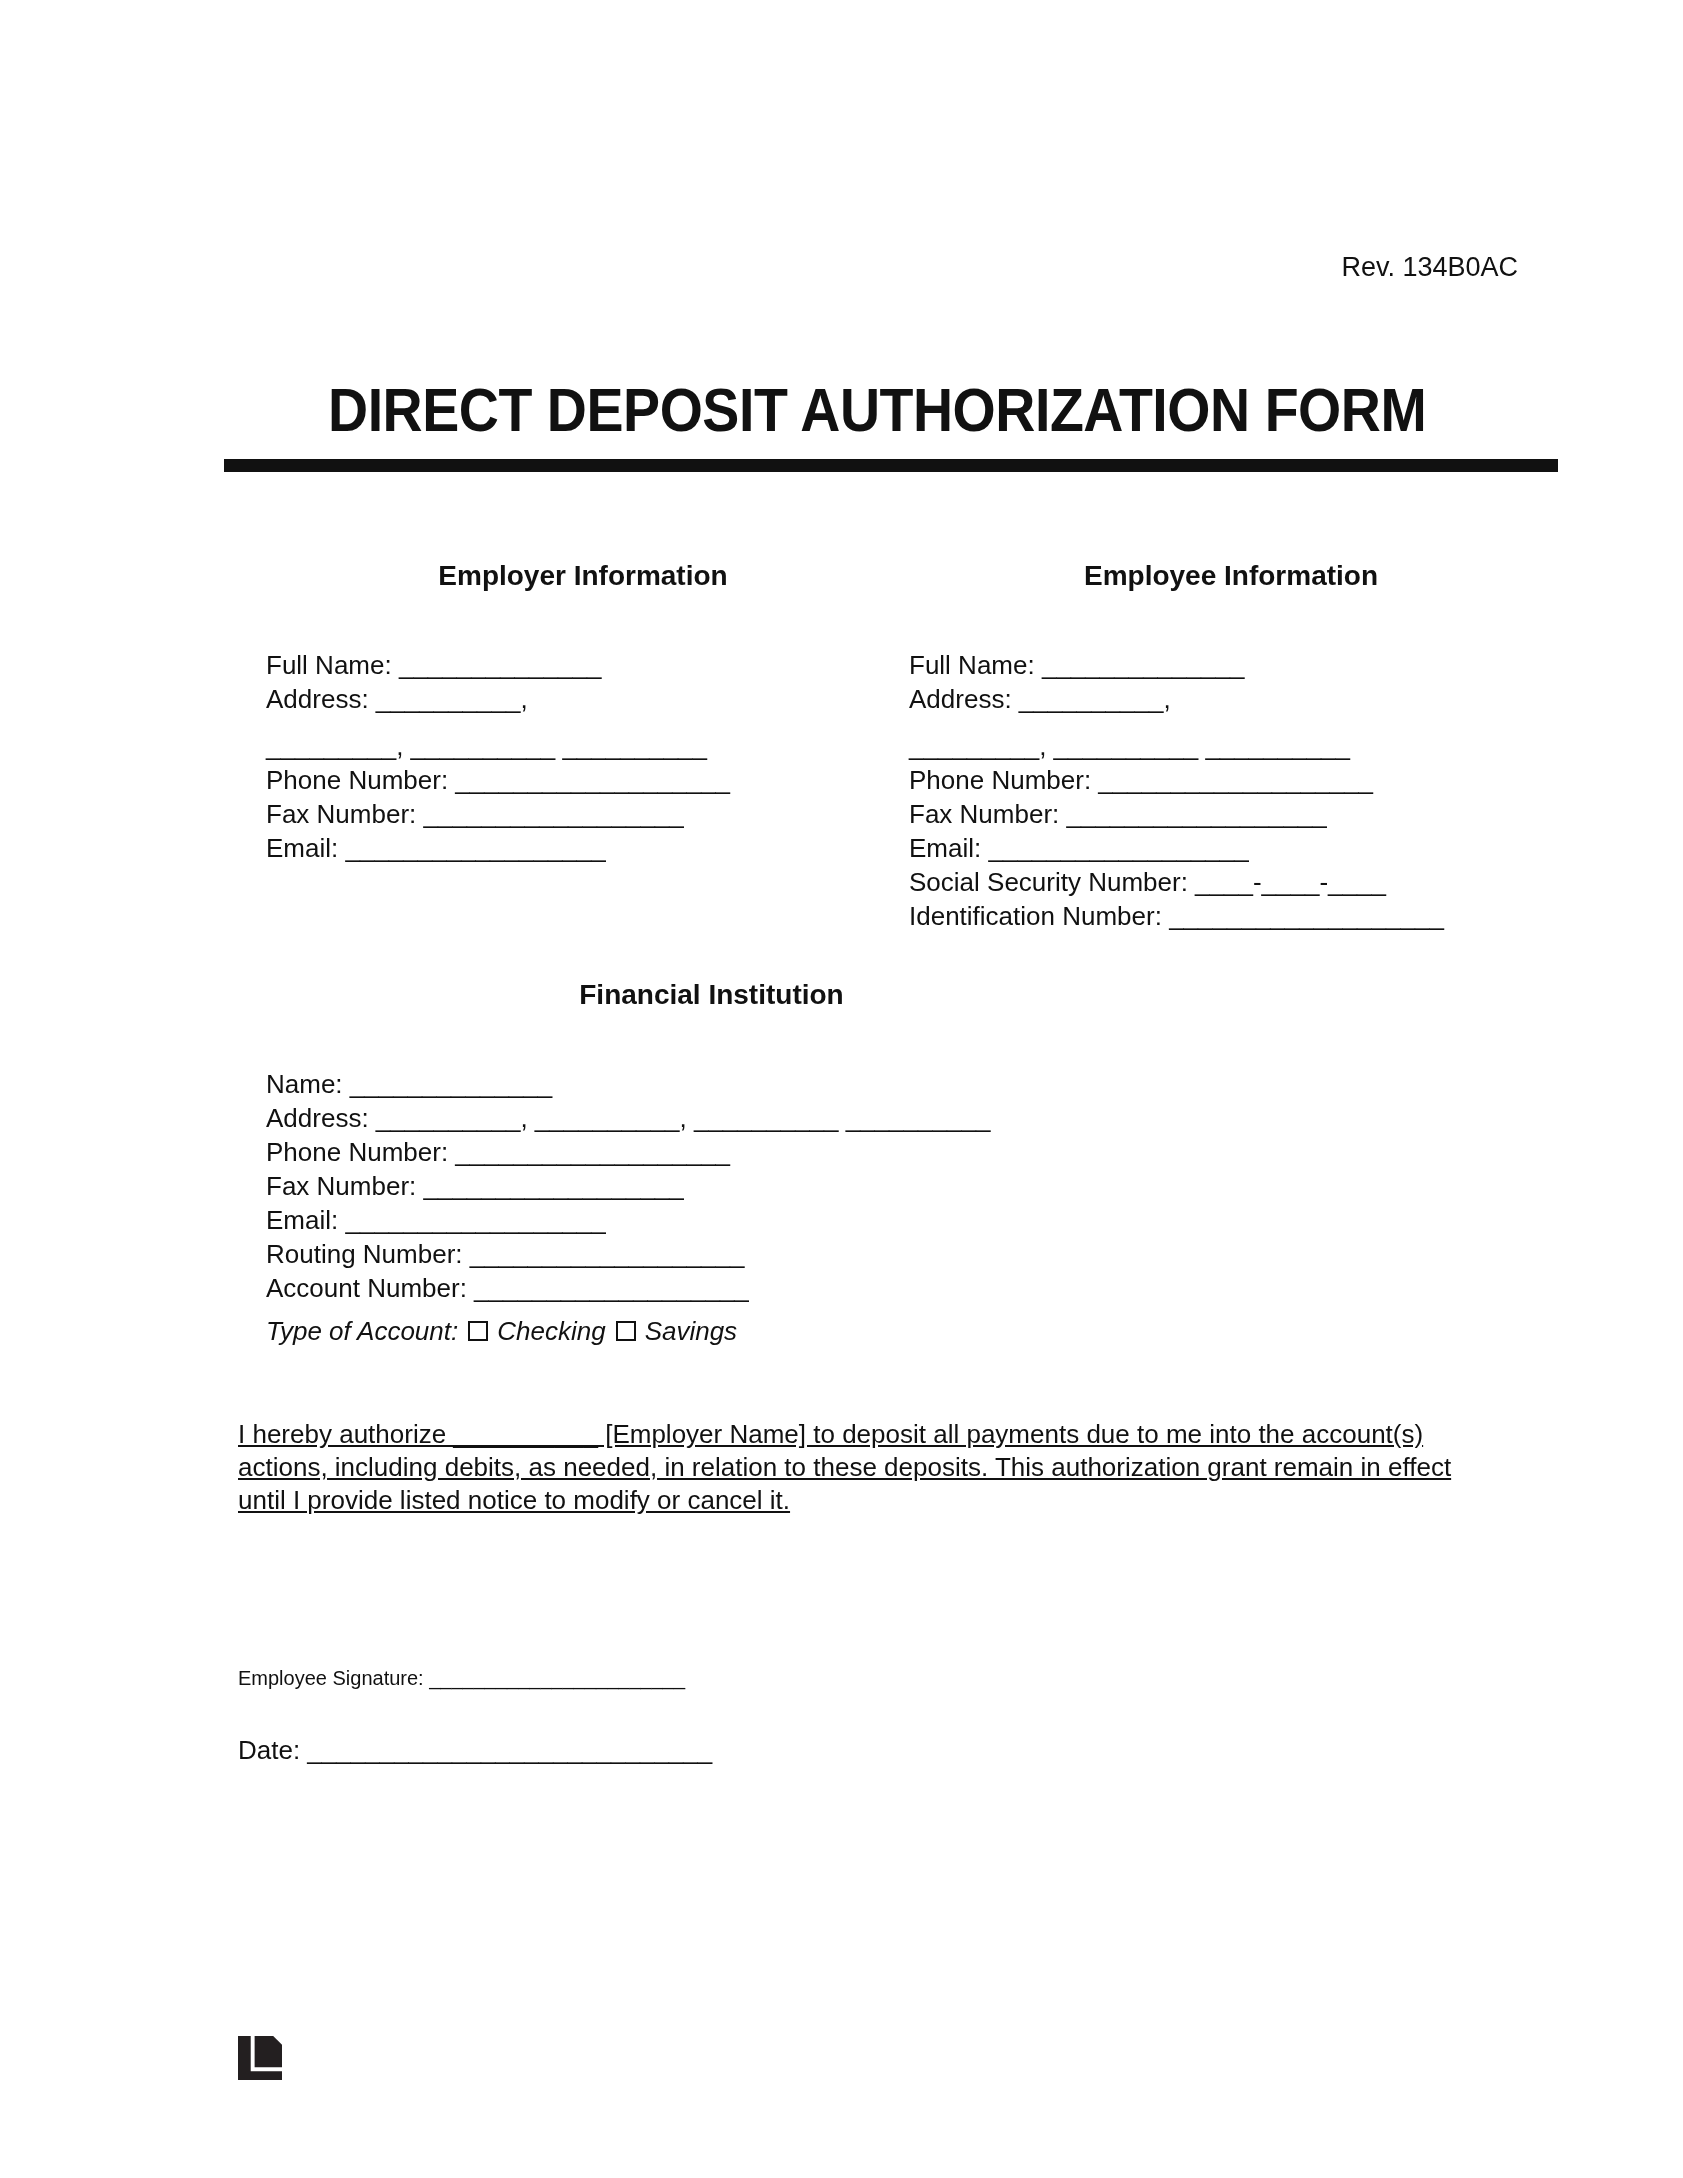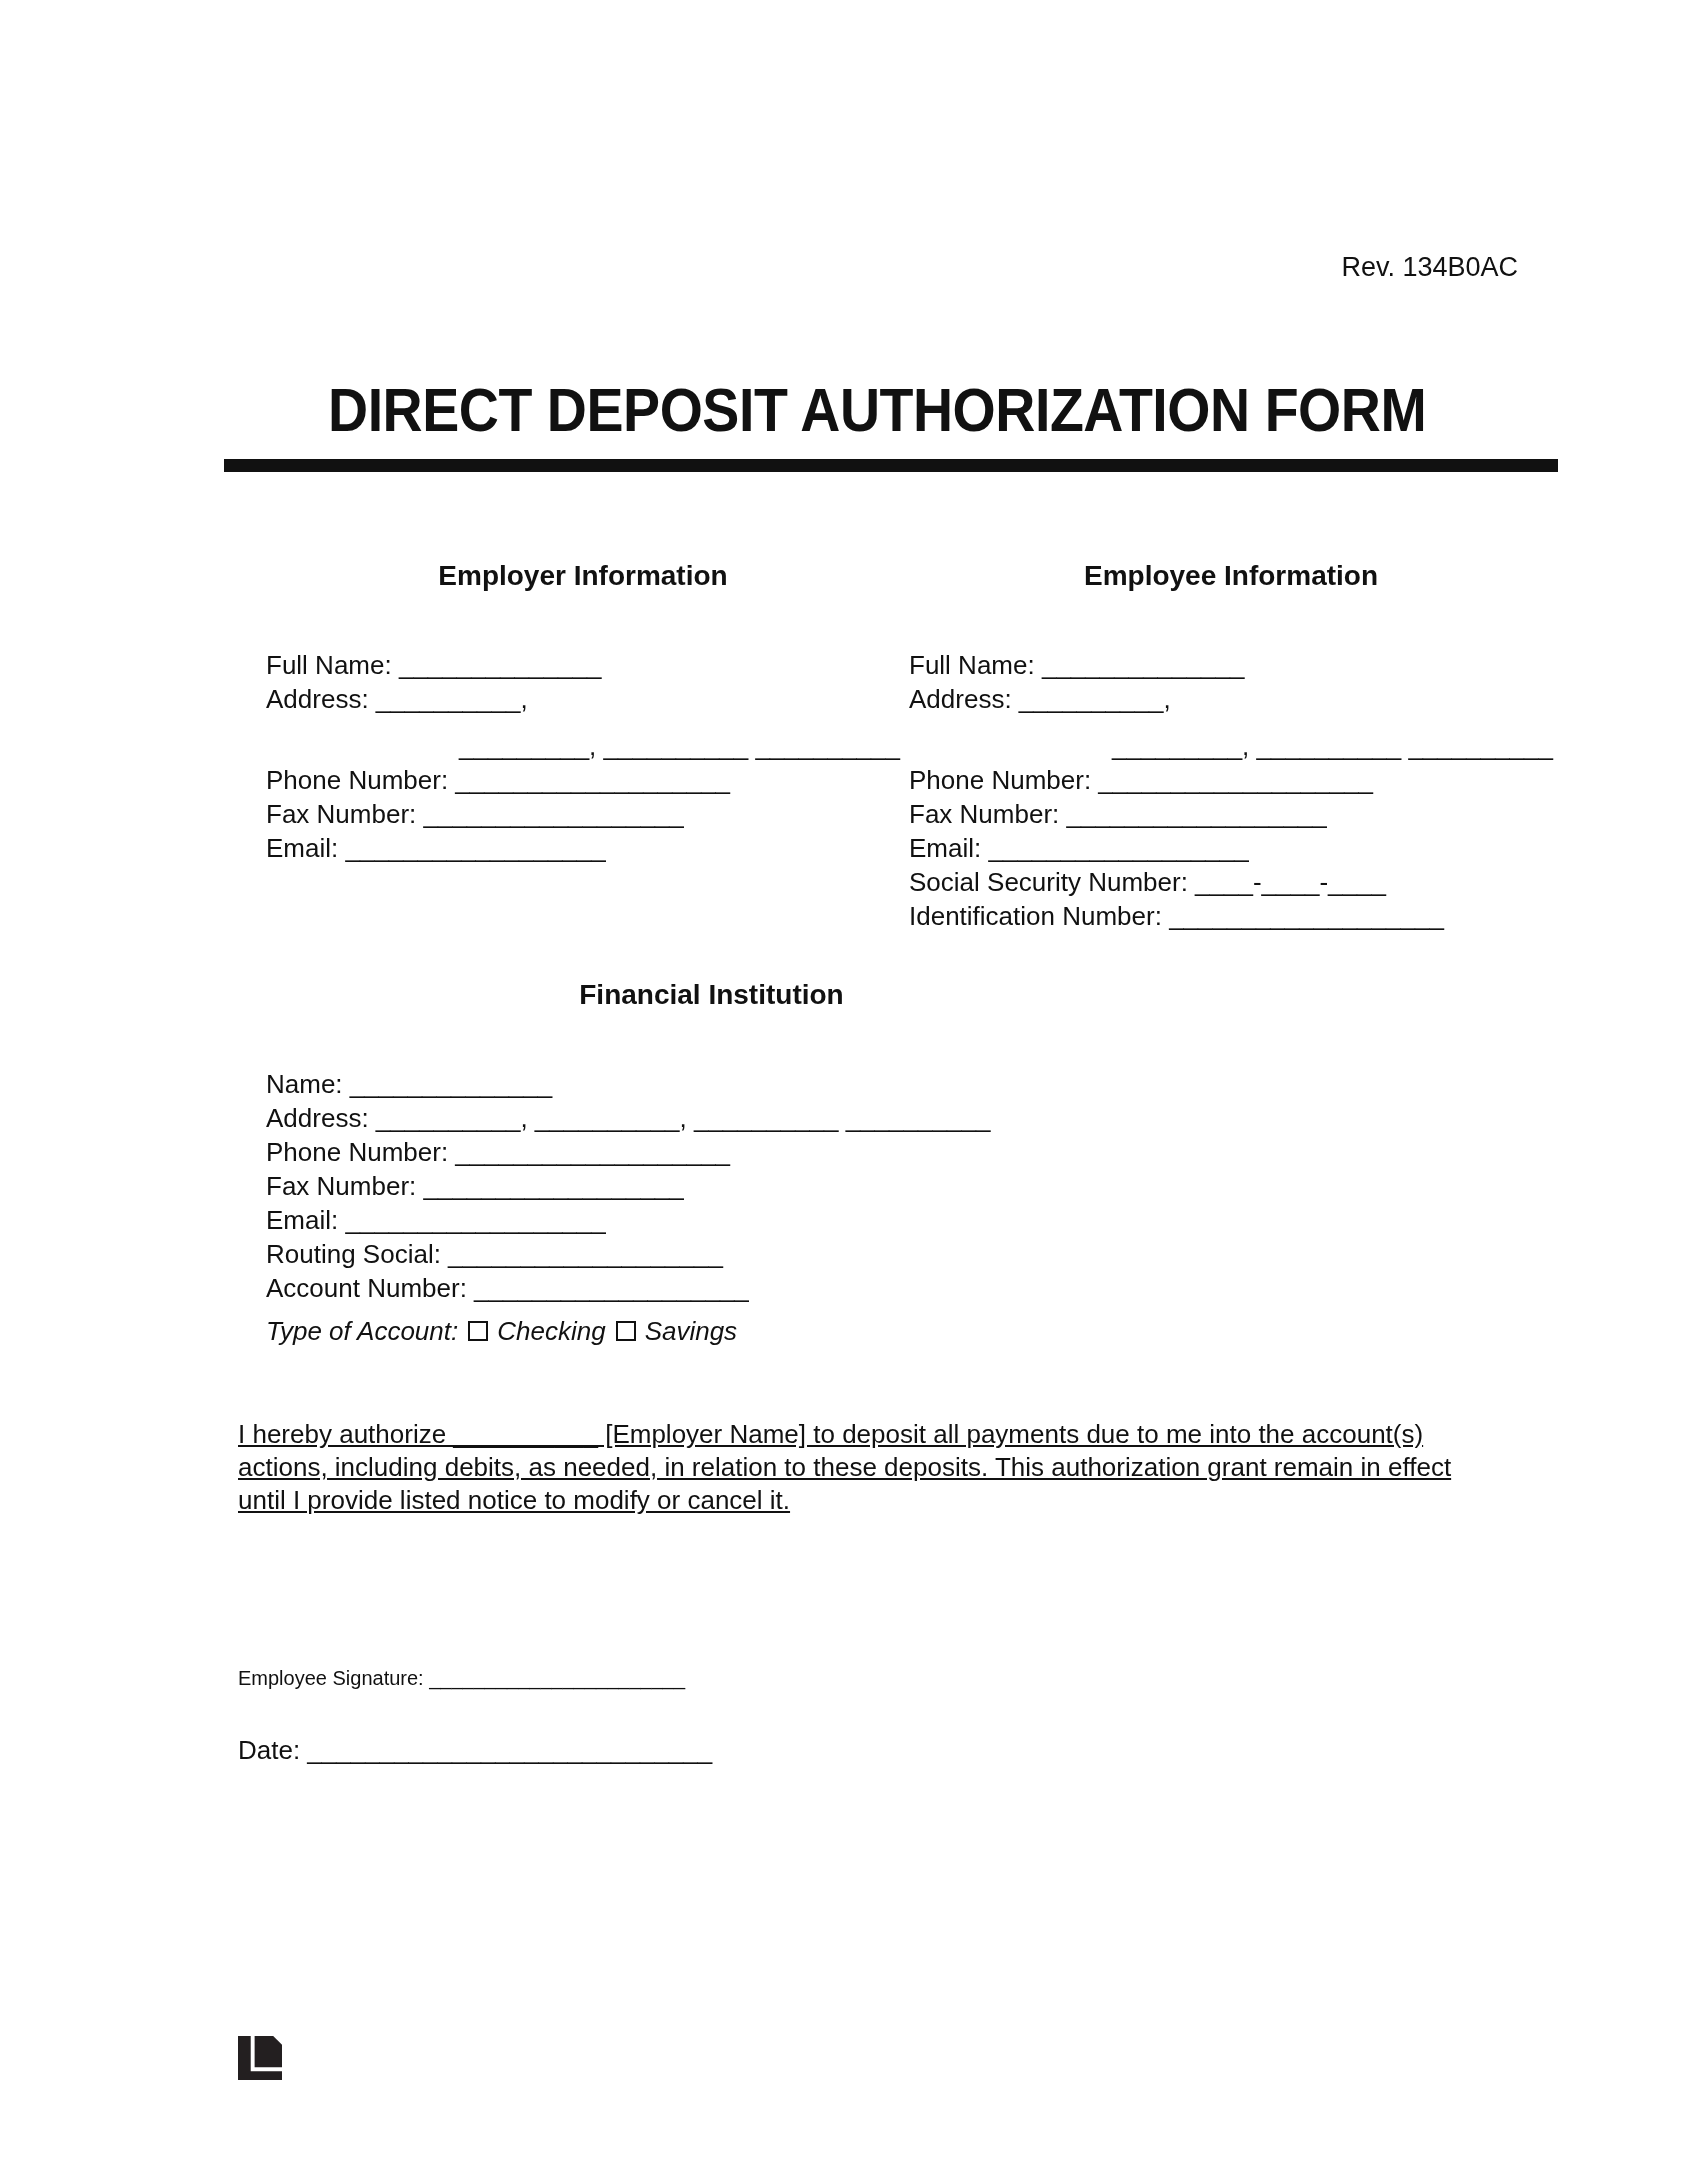--- a/index.html
+++ b/index.html
@@ -16,21 +16,21 @@
   .rule { position:absolute; left:184px; top:459px; width:1334px; height:13px; background:#111111; }
 
   .col { position:absolute; top:559px; }
   .col-employer { left:226px; width:634px; }
   .col-employee { left:869px; width:644px; }
   .fin { position:absolute; left:226px; top:978px; width:891px; }
 
   h2.sec-head { margin:0 0 55px 0; font-size:28px; line-height:34px; font-weight:700;text-align:center; }
 
   .row { font-size:26px; line-height:34px; white-space:nowrap; }
-  .row.cont { margin-top:13px;text-align:right; }
+  .row.cont { margin-top:13px; }
   .row.type { margin-top:9px;font-style:italic; }
 
   .cb {
     display:inline-block; width:16px; height:16px;
     border:2px solid #111111; background:#ffffff;
     margin:0 9px 0 10px; vertical-align:-1px;
   }
 
   .auth { position:absolute; left:198px; top:1418px; }
   .auth .row { line-height:33px;text-decoration:underline; }
@@ -73,21 +73,21 @@
     <div class="row">Identification Number: ___________________</div>
   </section>
 
   <section class="fin">
     <h2 class="sec-head">Financial Institution</h2>
     <div class="row">Name: ______________</div>
     <div class="row">Address: __________, __________, __________ __________</div>
     <div class="row">Phone Number: ___________________</div>
     <div class="row">Fax Number: __________________</div>
     <div class="row">Email: __________________</div>
-    <div class="row">Routing Social: ___________________</div>
+    <div class="row">Routing Number: ___________________</div>
     <div class="row">Account Number: ___________________</div>
     <div class="row type">
       <span>Type of Account:</span><span class="cb"></span><span>Checking</span><span class="cb"></span><span>Savings</span>
     </div>
   </section>
 
   <section class="auth">
     <div class="row">I hereby authorize __________ [Employer Name] to deposit all payments due to me into the account(s)</div>
     <div class="row">actions, including debits, as needed, in relation to these deposits. This authorization grant remain in effect</div>
     <div class="row">until I provide listed notice to modify or cancel it.</div>

